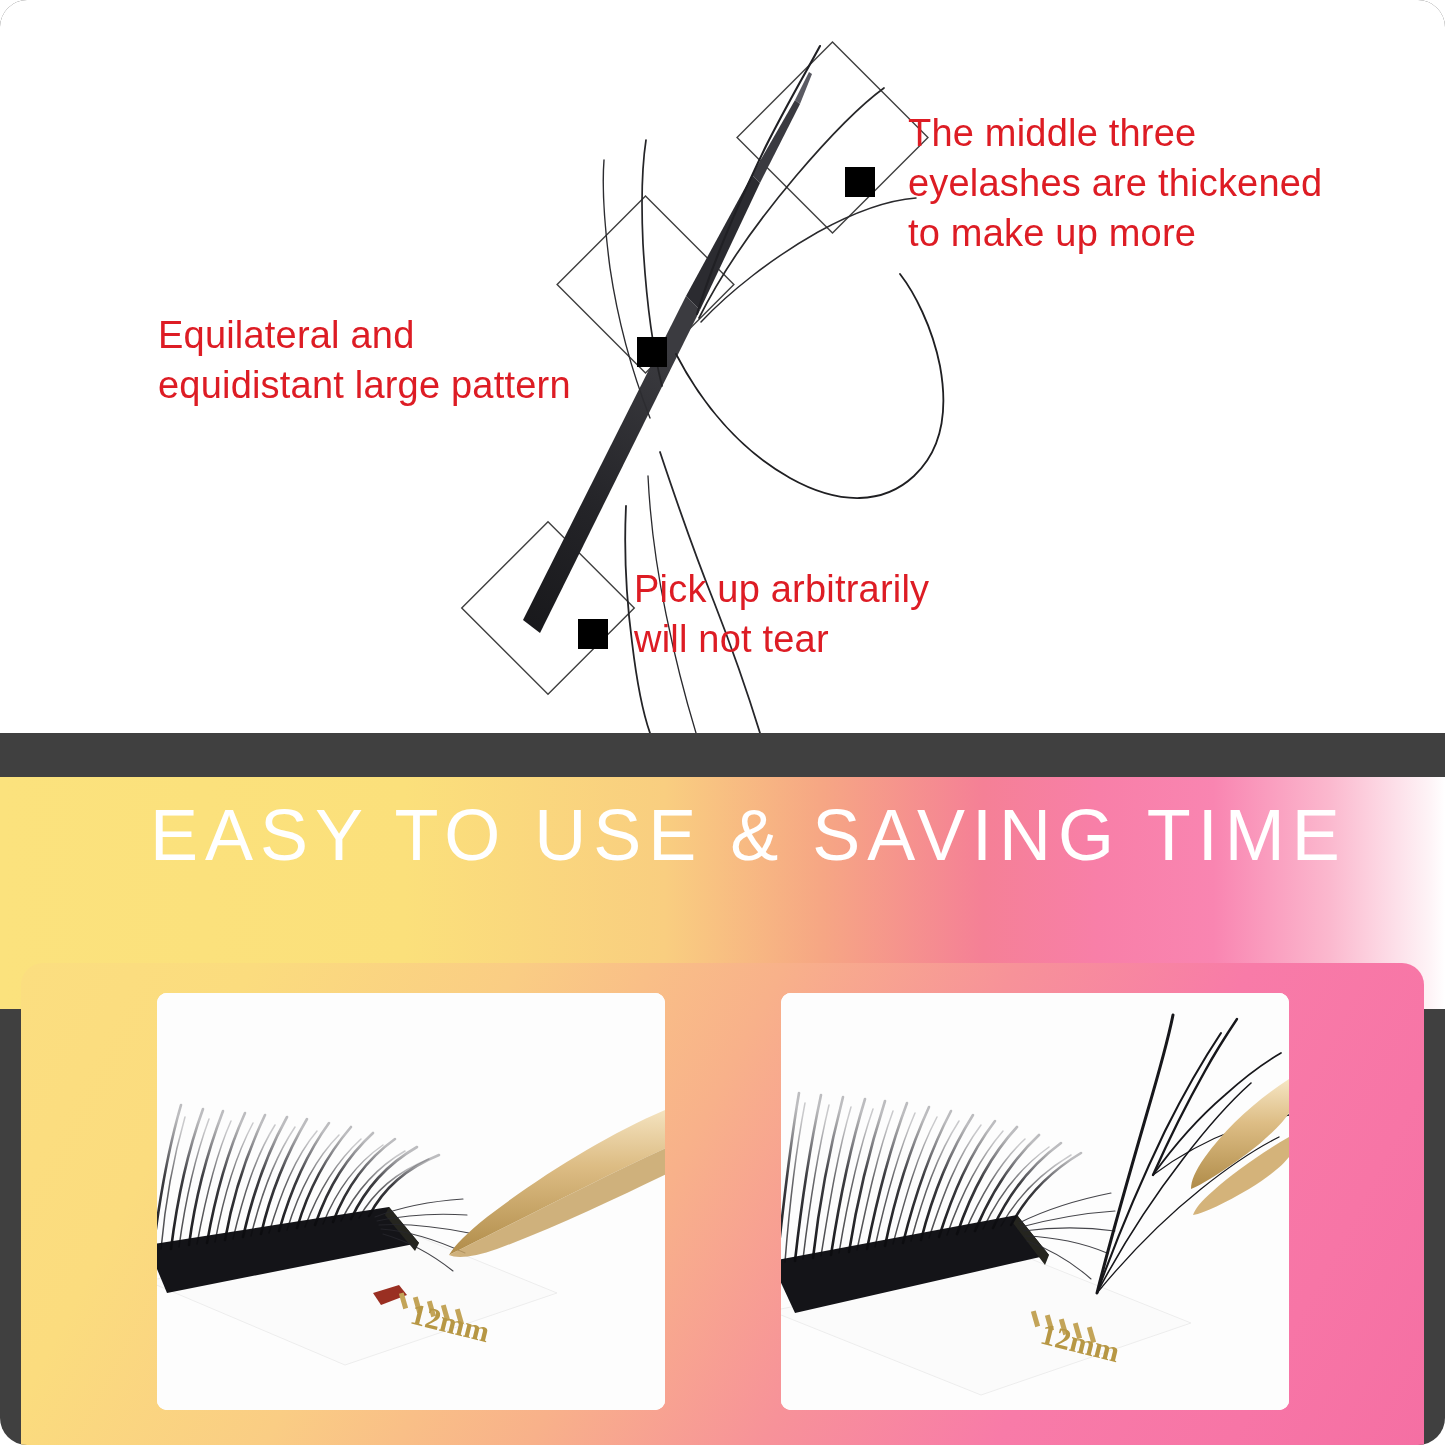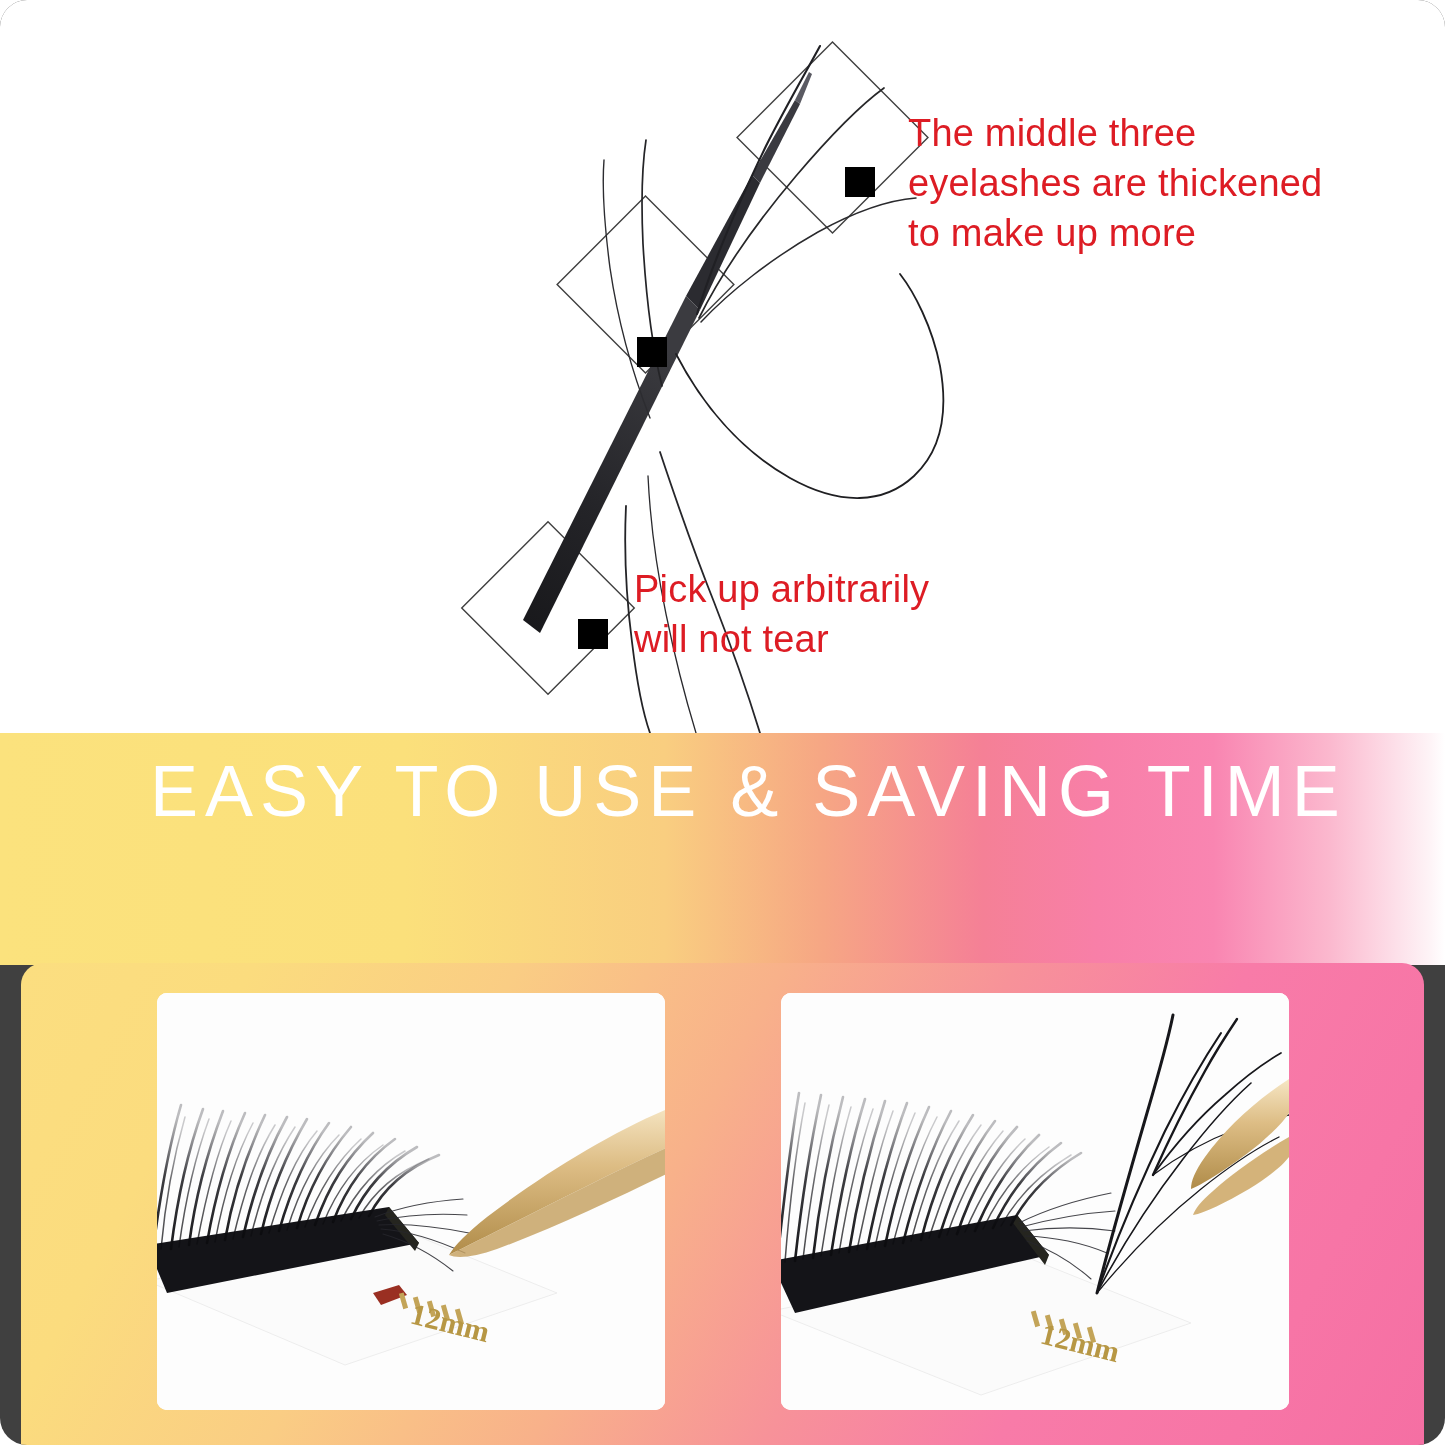--- a/index.html
+++ b/index.html
@@ -46,21 +46,21 @@
     white-space: pre-line;
   }
   #callout-top-right { left: 908px; top: 108px; width: 470px; }
   #callout-left      { left: 158px; top: 310px; width: 470px; }
   #callout-bottom    { left: 634px; top: 564px; width: 420px; }
 
   
   #banner {
     position: absolute;
     left: 0;
-    top: 733px;
+    top: 777px;
     width: 1445px;
     height: 232px;
     background: linear-gradient(90deg,
       #FBE27D 0%,
       #FBE07B 28%,
       #F9CE80 46%,
       #F6A684 57%,
       #F58096 68%,
       #F87FA8 76%,
       #F985B1 84%,
@@ -178,20 +178,22 @@
         <rect x="845" y="167" width="30" height="30"></rect>
         <rect x="637" y="337" width="30" height="30"></rect>
         <rect x="578" y="619" width="30" height="30"></rect>
       </g>
     </svg>
 
     <div class="callout-text" id="callout-top-right">The middle three
 eyelashes are thickened
 to make up more</div>
 
+    <div class="callout-text" id="callout-left">Equilateral and
+equidistant large pattern</div>
 
     <div class="callout-text" id="callout-bottom">Pick up arbitrarily
 will not tear</div>
   </div>
 
   <div id="banner">
     <div id="banner-title">EASY TO USE &amp; SAVING TIME</div>
   </div>
 
   <div id="photo-panel">

